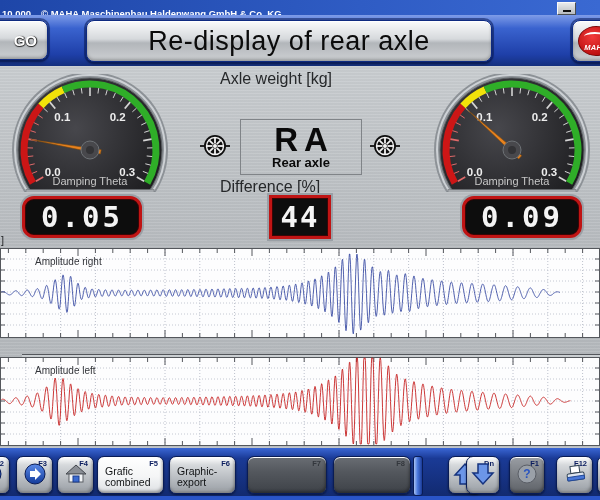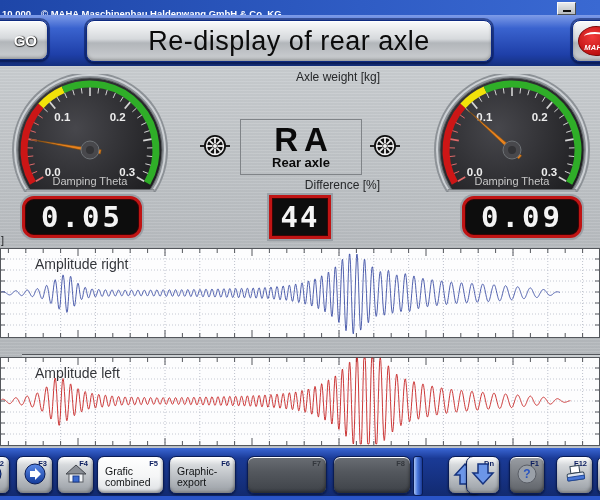--- a/index.html
+++ b/index.html
@@ -30,42 +30,42 @@
   .maha-oval{position:relative;width:34px;height:28px;background:radial-gradient(ellipse at 40% 35%,#f23a3a,#b80d0d 75%);
     border-radius:50%;border:1px solid #7a0808;display:flex;align-items:flex-end;justify-content:center;}
   .maha-oval .swoosh{position:absolute;top:5px;left:5px;width:22px;height:7px;border-top:2px solid #fff;border-radius:50%;}
   .maha-oval .mtext{color:#fff;font-size:7.5px;font-weight:bold;font-style:italic;margin-bottom:3px;letter-spacing:.3px;}
 
   
   .main{position:absolute;left:0;top:66px;width:600px;height:382px;
     background:repeating-linear-gradient(180deg, rgba(255,255,255,.16) 0px, rgba(255,255,255,0) 1px, rgba(0,0,0,.04) 2px, rgba(255,255,255,0) 3px),
       linear-gradient(180deg,#c9cdd0,#b2b6ba 60%,#bcc0c4);}
 
-  .small-label{position:absolute;font-size:12px;color:#26282a;text-align:right;}
+  .small-label{position:absolute;font-size:16px;color:#26282a;text-align:left;}
 
   
   .seg{background:#0d0d0d;color:#f4f4f4;font-family:"DejaVu Sans Mono",monospace;font-weight:bold;
     display:flex;align-items:center;box-sizing:border-box;}
   .red-frame{border:3px solid #c01414;box-shadow:0 0 0 2px #9aa0a6, inset 0 0 0 1px #3a0505, 0 1px 2px rgba(0,0,0,.4);}
   .gray-frame{border:2px solid;border-color:#5a5e62 #dadcde #dadcde #5a5e62;box-shadow:0 0 0 1px #8a8e92;}
 
   .weight-display{position:absolute;left:257px;top:85px;width:86px;height:30px;font-size:21px;letter-spacing:4px;justify-content:flex-end;padding-right:10px;}
   .damping-display{position:absolute;width:120px;height:42px;font-size:29px;letter-spacing:3px;justify-content:center;border-radius:12px;}
   .diff-display{position:absolute;left:269px;top:195px;width:62px;height:44px;font-size:29px;letter-spacing:2px;justify-content:center;}
 
   .ra-box{position:absolute;left:240px;top:119px;width:120px;height:54px;border:1px solid #808488;
     display:flex;flex-direction:column;align-items:center;justify-content:center;}
   .ra-code{font-size:33px;font-weight:bold;color:#0a0a0a;letter-spacing:6px;line-height:32px;margin-left:6px;}
   .ra-name{font-size:13px;font-weight:bold;color:#0a0a0a;line-height:14px;}
 
   .gauge-svg{position:absolute;width:160px;height:120px;}
 
   
   .chart-svg{position:absolute;left:0;width:600px;}
-  .chart-title{position:absolute;font-size:14px;color:#33353a;}
+  .chart-title{position:absolute;font-size:10px;color:#33353a;}
   .y-frag{position:absolute;left:1px;top:234px;font-size:11px;color:#26282a;}
   .x-axis{position:absolute;left:0;top:340px;width:600px;height:16px;
     background:linear-gradient(180deg,#cdd1d4,#aeb2b6);border-top:1px solid #54575c;border-bottom:1px solid #54575c;box-sizing:border-box;}
   .x-axis span{position:absolute;top:1px;font-size:11px;color:#26282a;transform:translateX(-50%);}
 
   
   .toolbar{position:absolute;left:0;top:448px;width:600px;height:52px;
     background:linear-gradient(180deg,#3a66d4 0%,#1a3a96 20%,#122a70 92%,#2a55c8 92%,#2a55c8 100%);}
   .tb-btn{position:absolute;top:8px;height:38px;border-radius:7px;box-sizing:border-box;
     background:linear-gradient(180deg,#ffffff 0%,#d6d9dc 22%,#a2a7ad 88%,#bcc0c4 100%);

